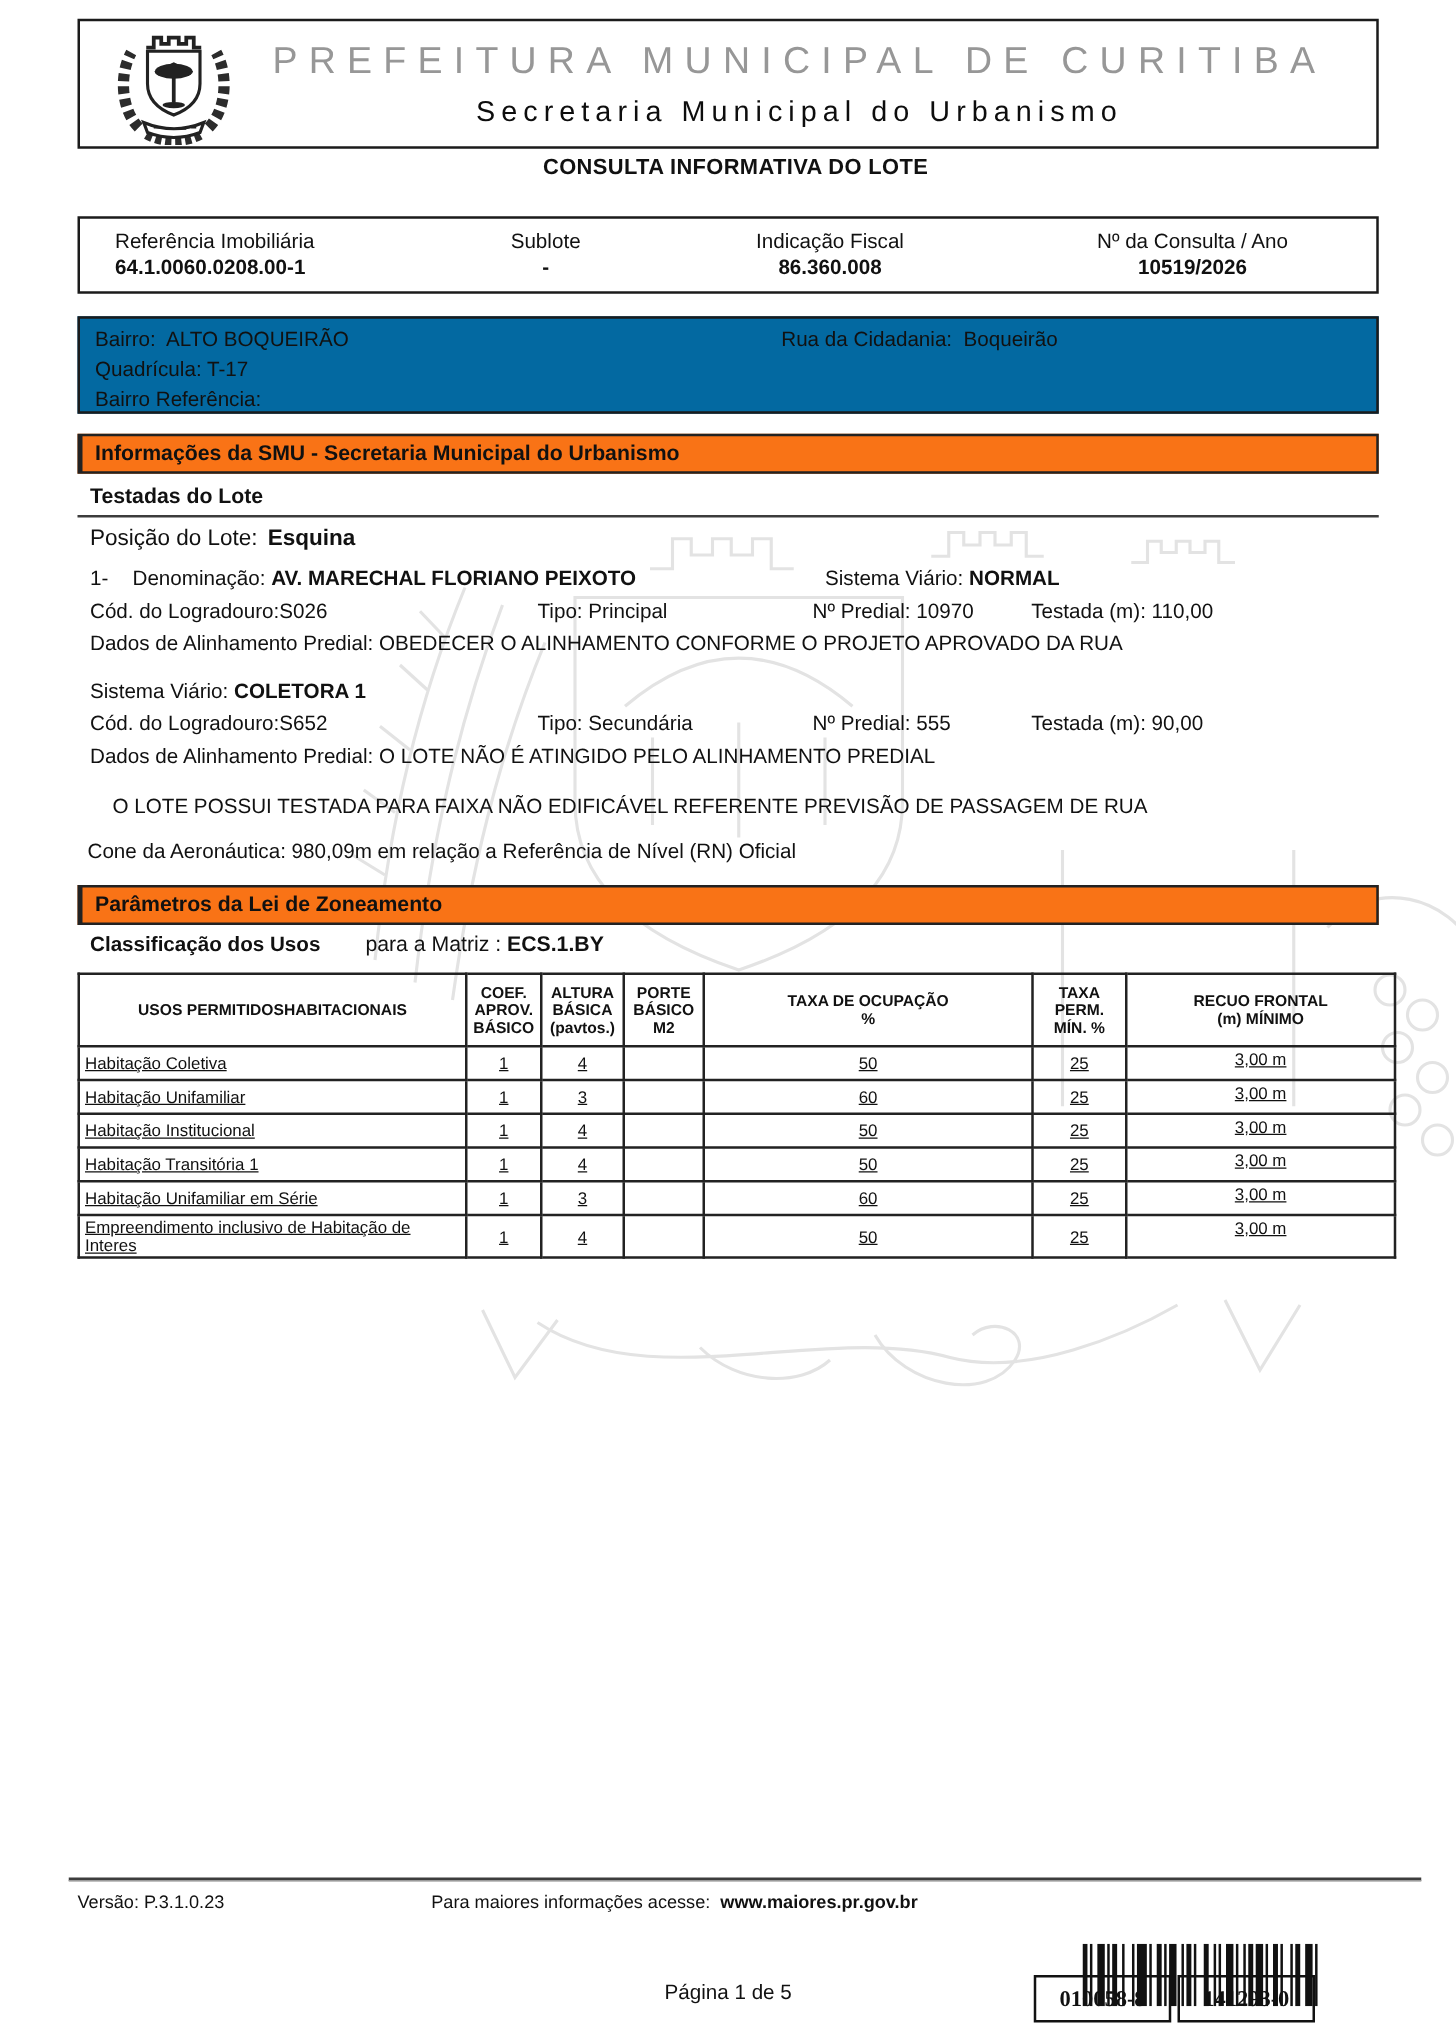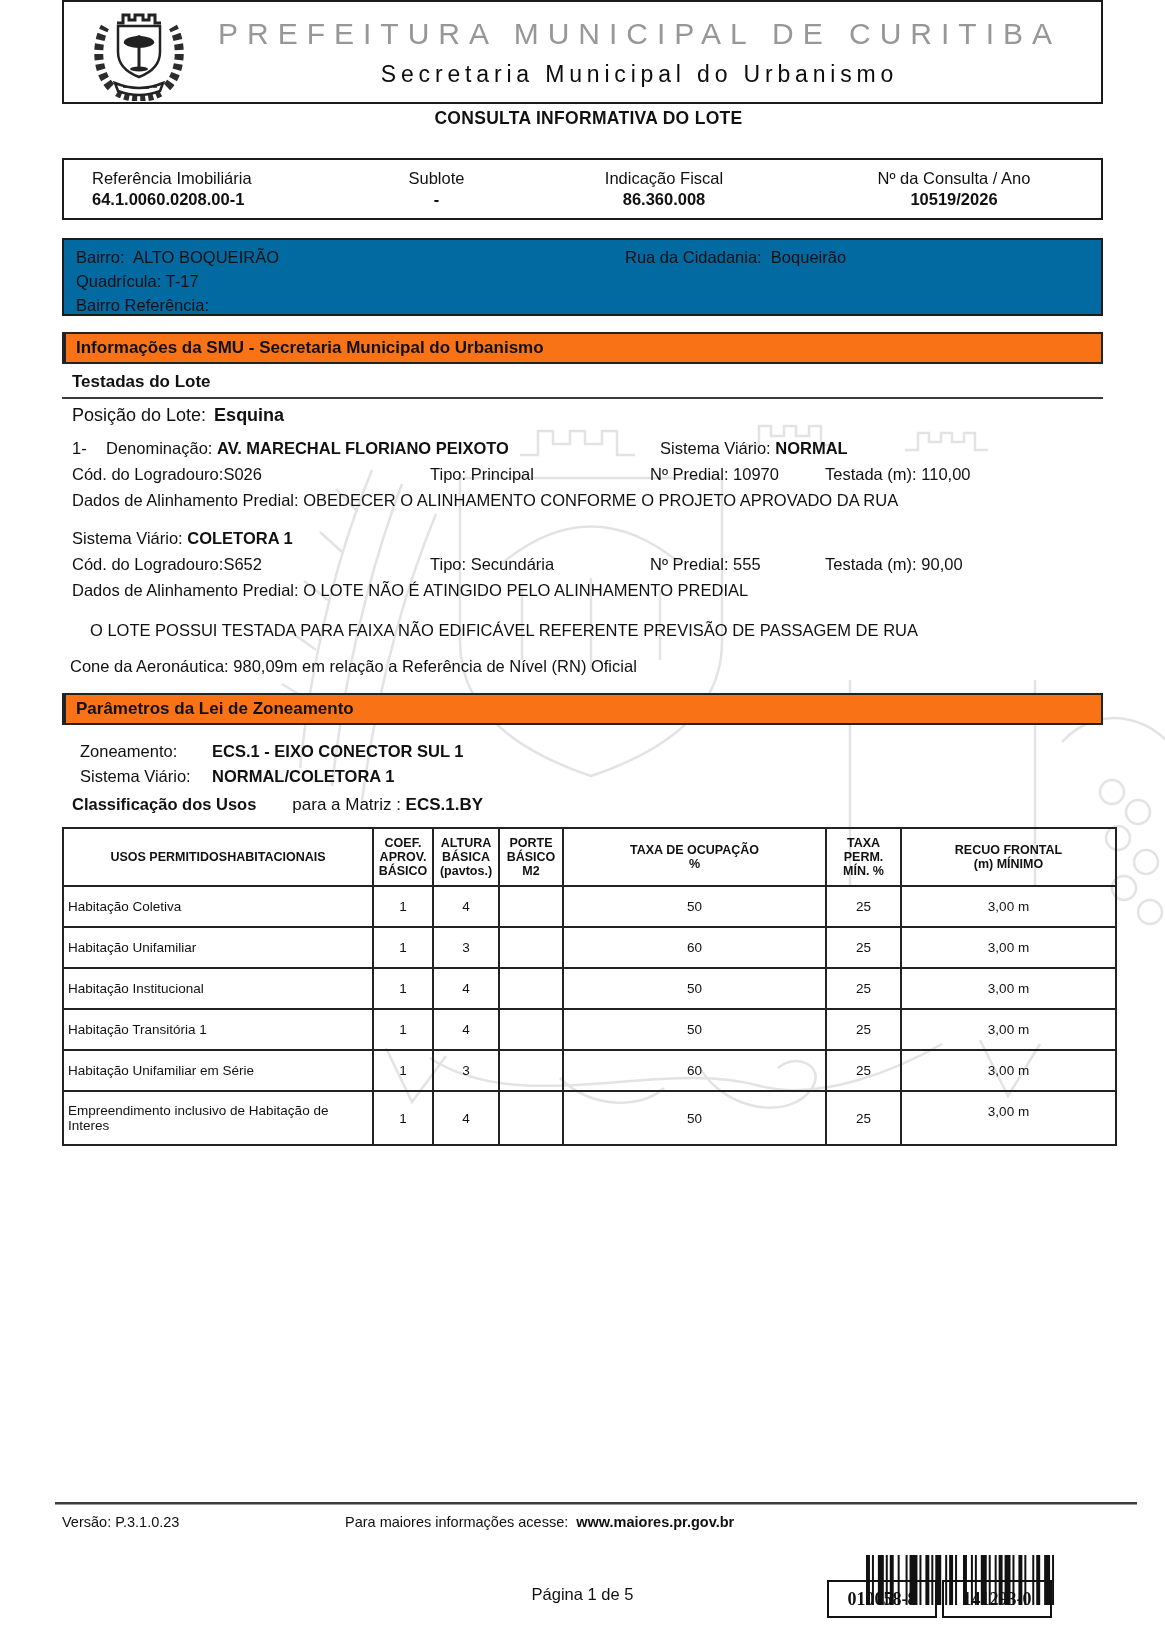--- a/index.html
+++ b/index.html
@@ -7,21 +7,21 @@
   .page {
     position:relative; width:1165px; height:1628px; background:#ffffff;
     font-family:"Liberation Sans","DejaVu Sans",sans-serif; color:#111;
     overflow:hidden; margin:0 auto;
   }
   .watermark { position:absolute; left:0; top:0; width:1165px; height:1628px; pointer-events:none; }
   .content { position:relative; margin-left:62px; width:1053px; }
 
   
   .header-box {
-    width:1041px; height:104px; border:2px solid #1b1b1b;
+    margin-top:15px; width:1041px; height:104px; border:2px solid #1b1b1b;
     display:flex; align-items:center; position:relative; background:#fff;
   }
   .logo-wrap { width:150px; display:flex; justify-content:center; }
   .header-text { flex:1; text-align:center; padding-right:36px; }
   .org-line1 { font-size:30px; letter-spacing:0.30em; color:#979797; white-space:nowrap; }
   .org-line2 { font-size:23px; letter-spacing:0.21em; color:#0d0d0d; margin-top:10px; white-space:nowrap; }
   .doc-title { margin-top:4px; height:24px; text-align:center; font-size:17.5px; font-weight:bold; letter-spacing:0.3px; }
 
   
   .registry-box { margin-top:26px; width:1041px; height:62px; border:2px solid #1b1b1b; display:flex; align-items:center; background:#fff; }
@@ -63,21 +63,21 @@
   .zone-row .val { font-weight:bold; }
   .classif-line { margin-top:6px; height:26px; font-size:16.5px; padding-left:10px; }
   .classif-line .lbl { font-weight:bold; }
   .classif-line .matriz-lbl { margin-left:36px; font-size:17px; }
   .classif-line .matriz-val { font-weight:bold; font-size:17px; }
 
   
   table.uses { margin-top:6px; border-collapse:collapse; width:1053px; table-layout:fixed; }
   table.uses th, table.uses td { border:2px solid #222; }
   table.uses th { font-size:12.5px; font-weight:bold; vertical-align:middle; white-space:pre-line; height:58px; line-height:14px; padding:2px; }
-  table.uses td { font-size:13.5px; height:27px; text-align:center; padding:11px 4px; }
+  table.uses td { font-size:13.5px; height:27px; text-align:center; padding:1px 4px;text-decoration:underline; }
   table.uses td.uso { text-align:left; }
   table.uses td.recuo { vertical-align:top; line-height:17px; }
   .cw0{width:310px}.cw1{width:60px}.cw2{width:66px}.cw3{width:64px}.cw4{width:263px}.cw5{width:75px}.cw6{width:215px}
 
   
   .footer-rule { position:absolute; left:55px; top:1502px; width:1082px; height:3px; background:#3d3d3d; border-bottom:1px solid #9a9a9a; }
   .versao { position:absolute; left:62px; top:1514px; font-size:14.5px; }
   .acesso { position:absolute; left:345px; top:1514px; font-size:14.5px; }
   .acesso .link { font-weight:bold; margin-left:8px; }
   .code-boxes { position:absolute; left:827px; top:1580px; display:flex; gap:5px; }
@@ -226,30 +226,20 @@
     </div>
 
     <div class="note-line">O LOTE POSSUI TESTADA PARA FAIXA NÃO EDIFICÁVEL REFERENTE PREVISÃO DE PASSAGEM DE RUA</div>
 
     <div class="cone-line">
       <span>Cone da Aeronáutica:</span> <span>980,09m em relação a Referência de Nível (RN) Oficial</span>
     </div>
 
     <div class="section-bar second">Parâmetros da Lei de Zoneamento</div>
 
-    <div class="zone-block">
-      <div class="zone-row">
-        <span>Zoneamento:</span>
-        <span class="val">ECS.1 - EIXO CONECTOR SUL 1</span>
-      </div>
-      <div class="zone-row">
-        <span>Sistema Viário:</span>
-        <span class="val">NORMAL/COLETORA 1</span>
-      </div>
-    </div>
 
     <div class="classif-line">
       <span class="lbl">Classificação dos Usos</span><span class="matriz-lbl">para a Matriz :</span>&nbsp;<span class="matriz-val">ECS.1.BY</span>
     </div>
 
     <table class="uses">
       <colgroup>
         <col class="cw0">
           <col class="cw1">
           <col class="cw2">

